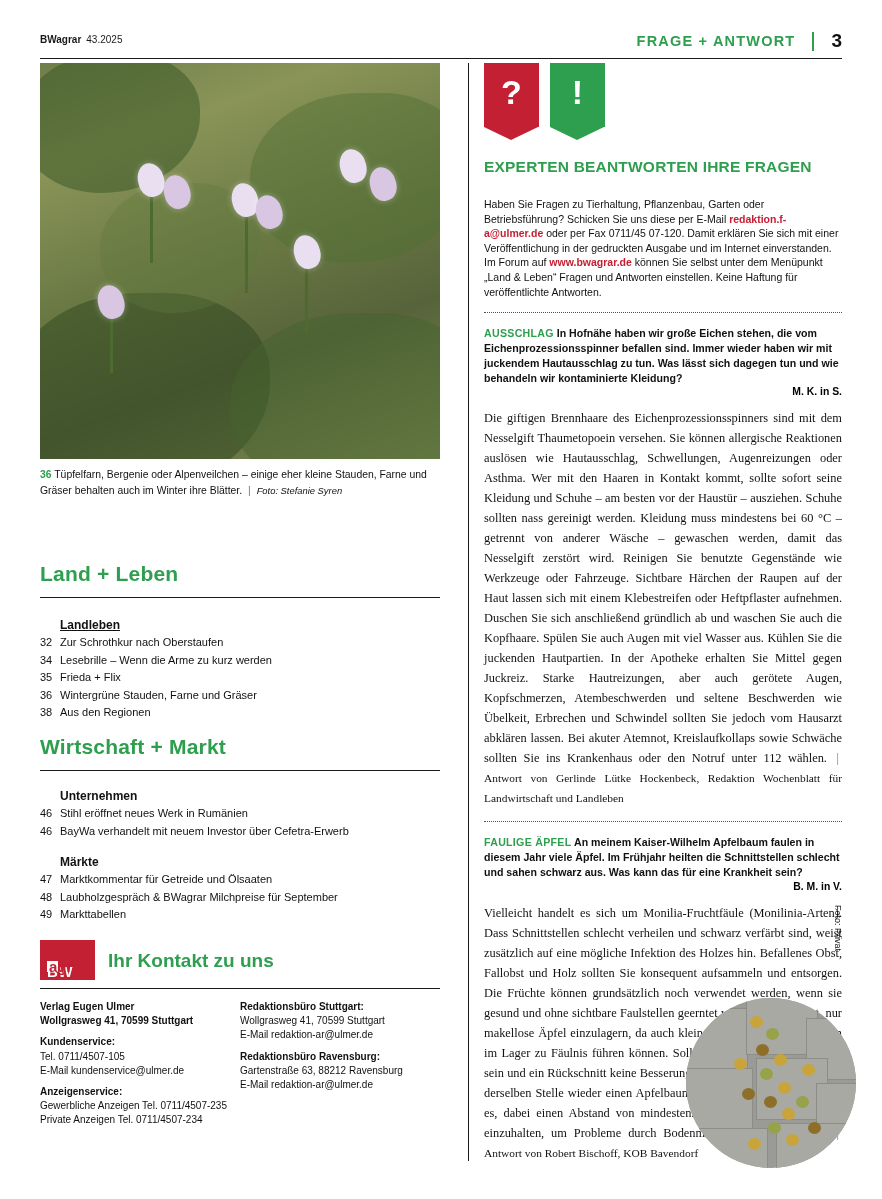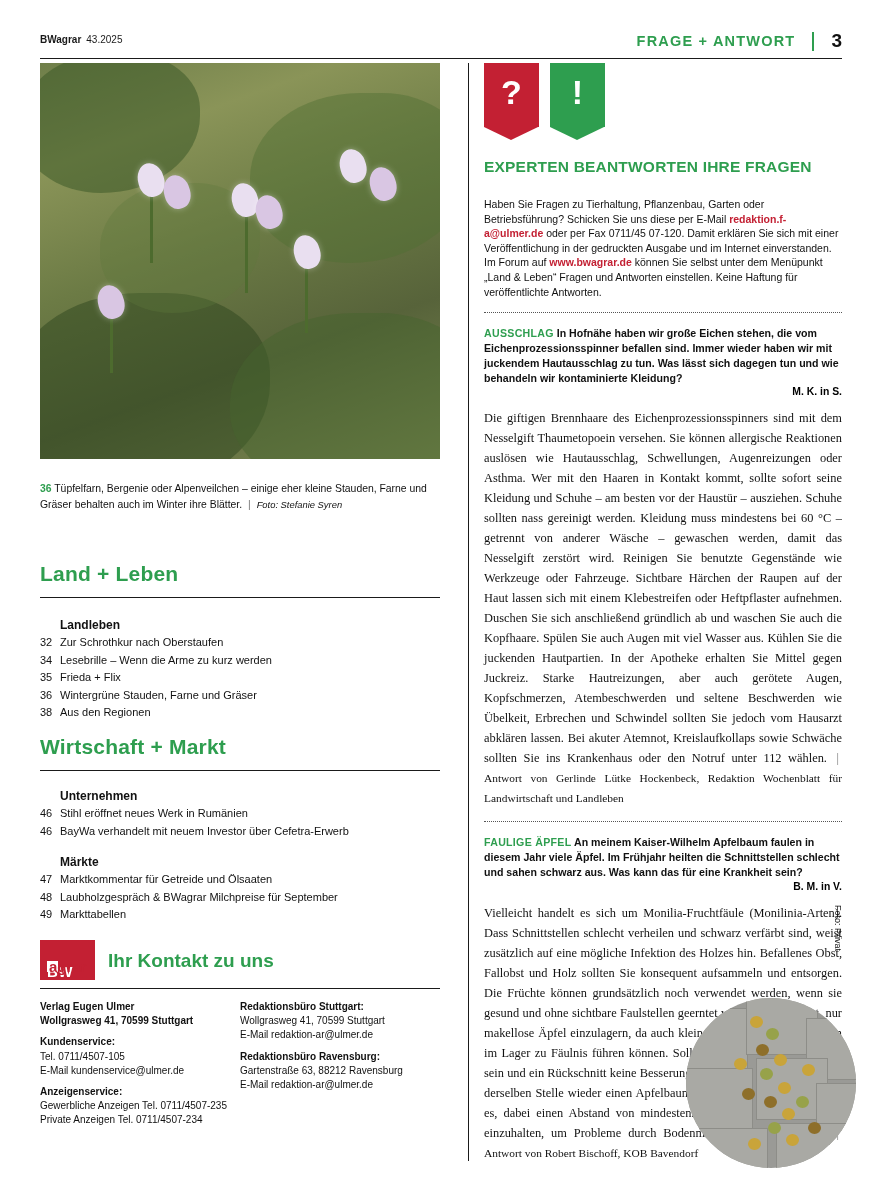--- a/index.html
+++ b/index.html
@@ -106,21 +106,21 @@
   }
   .photo-main .stem {
     position: absolute;
     width: 3px;
     background: #4d6b2e;
   }
 
   .caption {
     position: absolute;
     left: 40px;
-    top: 481px;
+    top: 467px;
     width: 400px;
     font-family: "Liberation Sans", sans-serif;
     font-size: 10.4px;
     line-height: 15.5px;
     color: #111;
   }
   .caption .cap-num {
     color: #2e9e4f;
     font-weight: bold;
   }
@@ -447,21 +447,21 @@
 
   <div class="caption">
     <span class="cap-num">36</span>
     <span>Tüpfelfarn, Bergenie oder Alpenveilchen – einige eher kleine Stauden, Farne und Gräser behalten auch im Winter ihre Blätter.</span>
     <span class="cap-bar">|</span>
     <span class="cap-credit">Foto: Stefanie Syren</span>
   </div>
 
   <div class="sec-head" style="left:40px;top:562px;">Land + Leben</div>
   <div class="sec-rule" style="left:40px;top:597px;"></div>
-  <div class="toc-group-title" style="top:618px;">Landleben</div>
+  <div class="toc-group-title" style="top:618px;text-decoration:underline;">Landleben</div>
   <div class="toc-list" style="top:634px;">
     <div class="toc-row">
         <span class="toc-num">32</span>
         <span class="toc-txt">Zur Schrothkur nach Oberstaufen</span>
       </div>
     <div class="toc-row">
         <span class="toc-num">34</span>
         <span class="toc-txt">Lesebrille – Wenn die Arme zu kurz werden</span>
       </div>
     <div class="toc-row">

